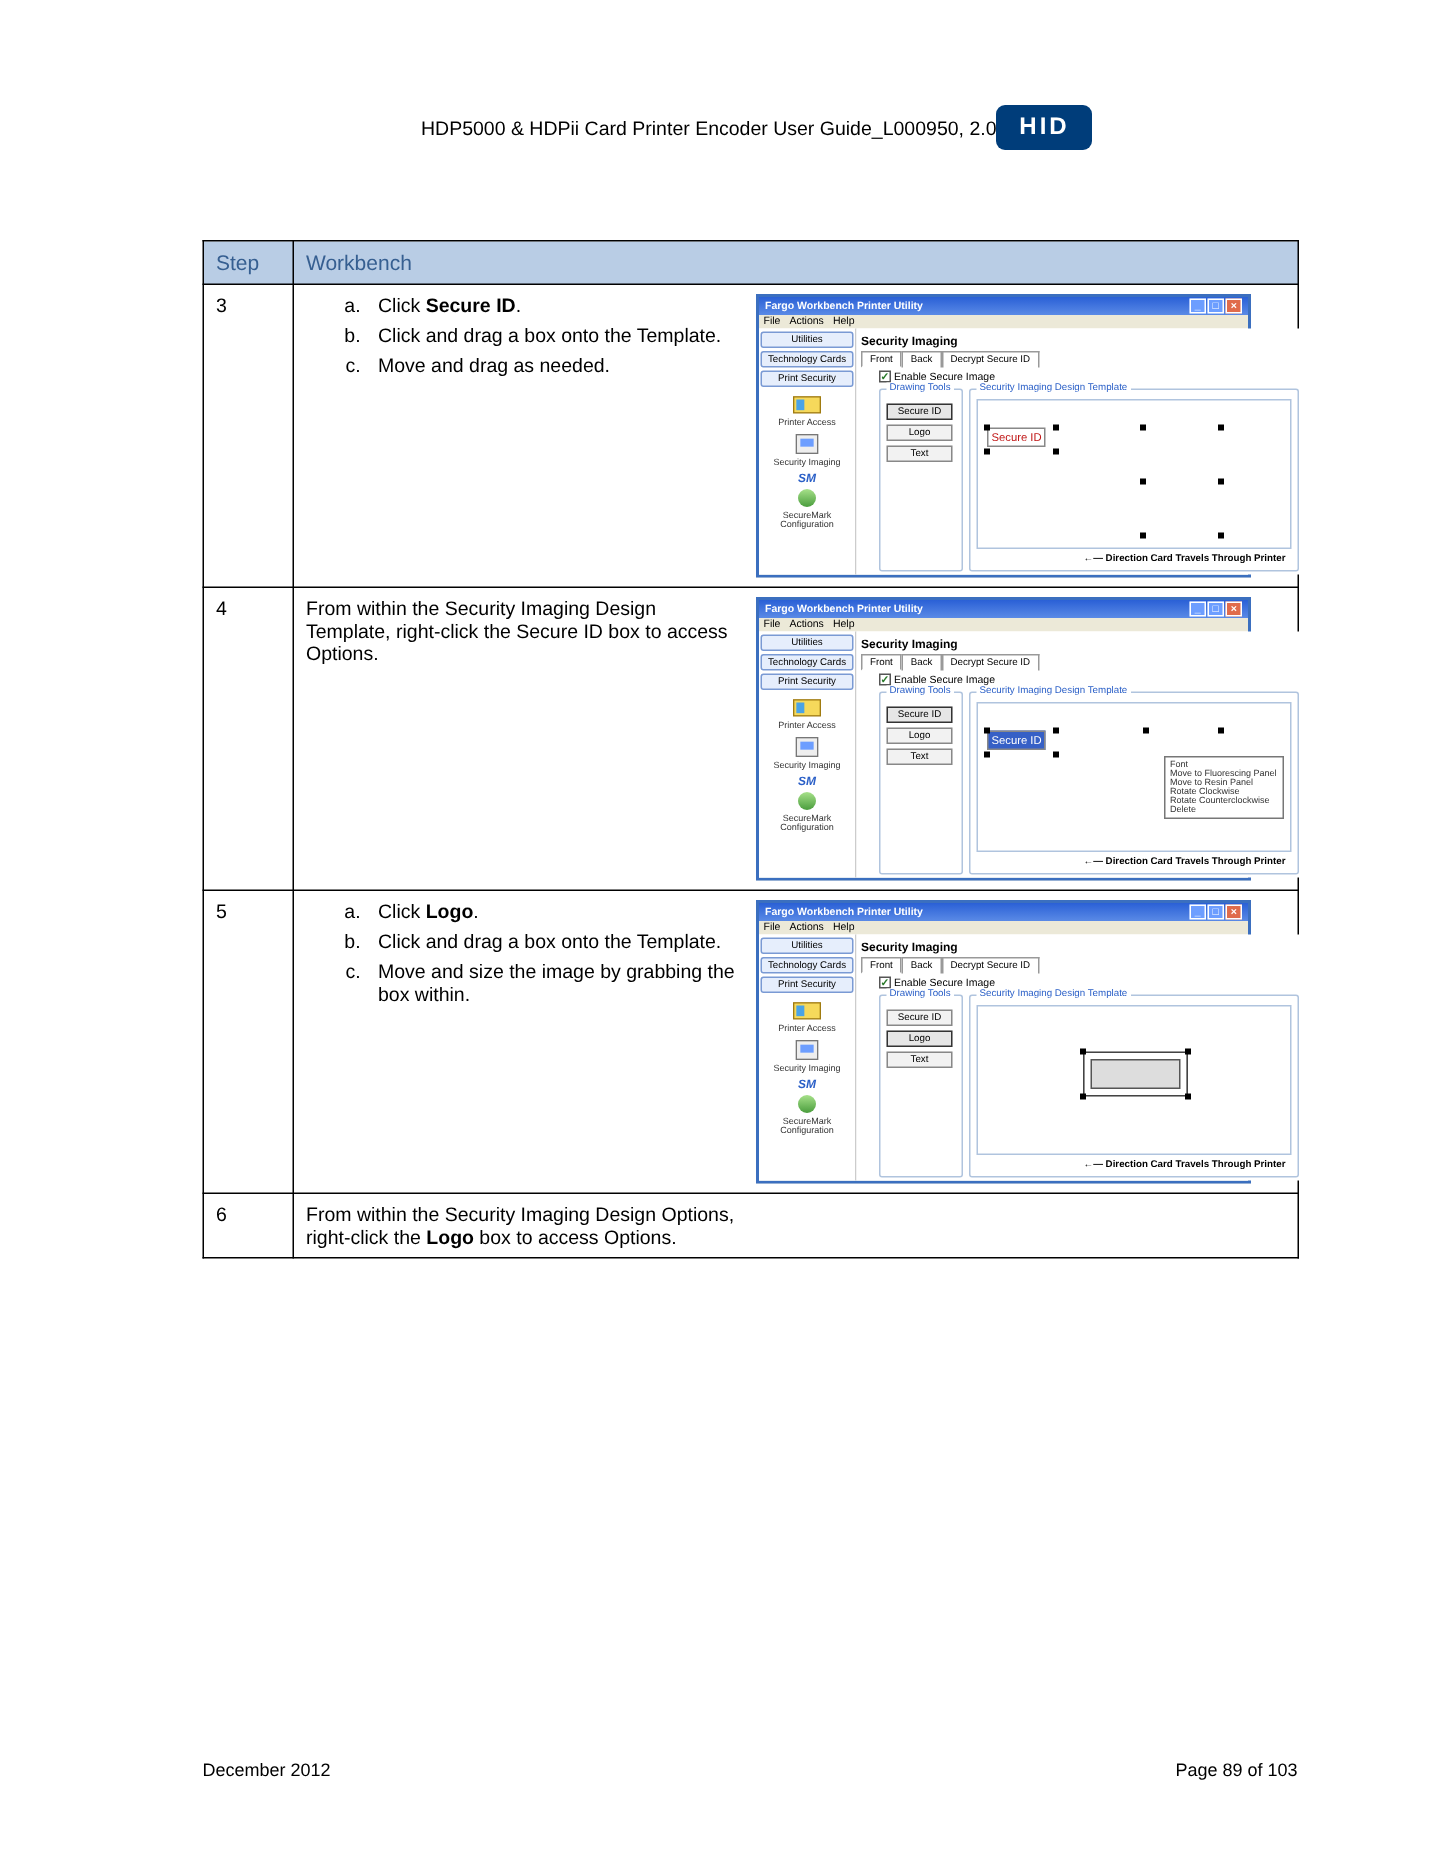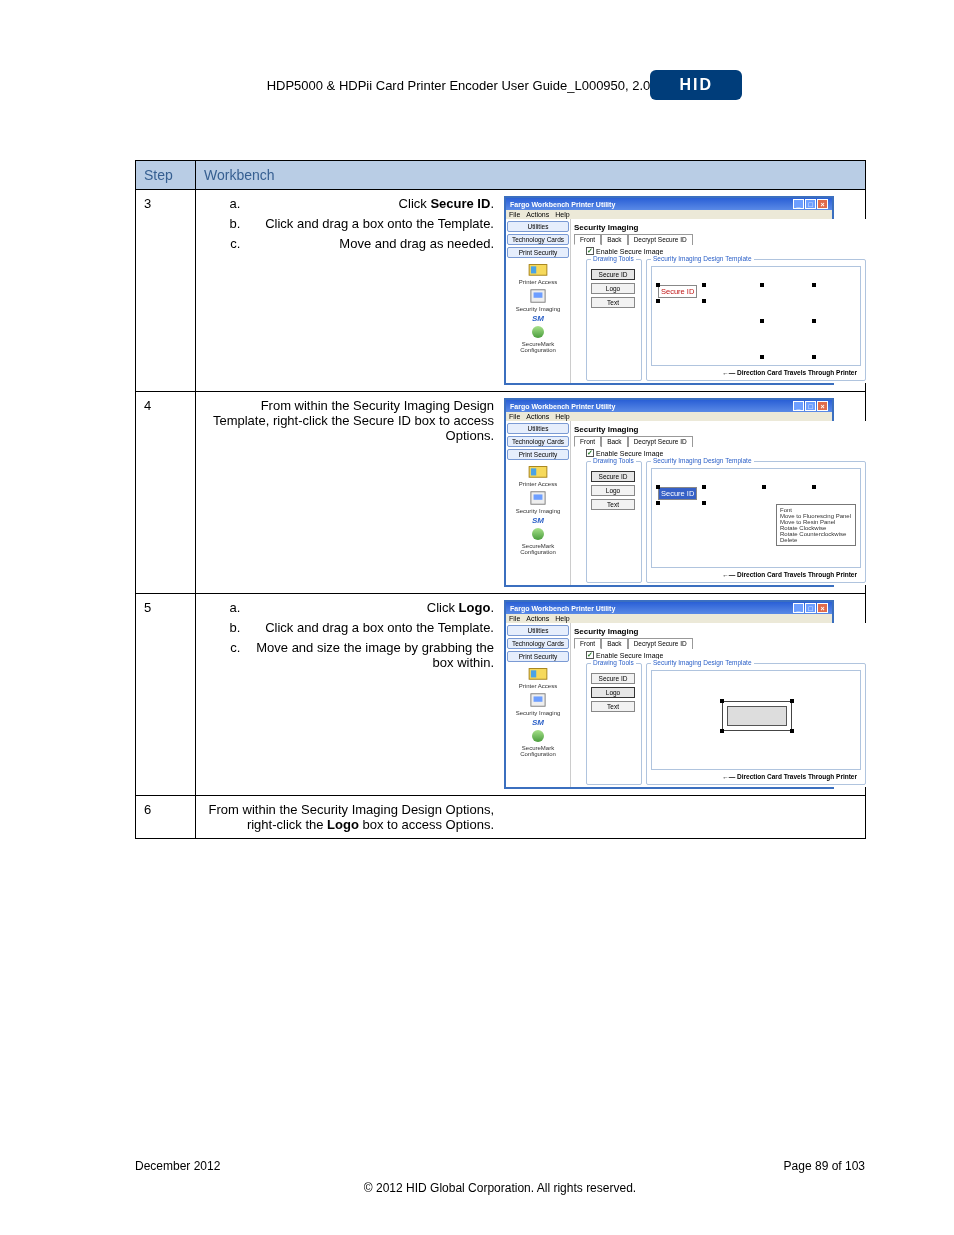--- a/index.html
+++ b/index.html
@@ -23,21 +23,21 @@
     justify-content: center;
     align-items: center;
     margin-bottom: 60px;
     margin-left: 55px;
   }
   .doc-title {
     font-size: 13px;
     color: #000;
   }
   .logo {
-    width: 92px;
+    width: 64px;
     height: 30px;
     background: #003d7a;
     border-radius: 6px;
     color: #fff;
     font-weight: bold;
     font-size: 16px;
     letter-spacing: 2px;
     display: flex;
     align-items: center;
     justify-content: center;
@@ -57,21 +57,21 @@
   }
   table.main th {
     background: #b9cde5;
     color: #365f91;
     font-weight: normal;
     font-size: 14px;
   }
   col.step { width: 60px; }
   col.proc { width: 670px; }
   .proc-cell { display: flex; gap: 10px; }
-  .text-col { flex: 0 0 290px; text-align: right; }
+  .text-col { flex: 0 0 290px; }
   .shot-col { flex: 1; }
   ol.letters {
     list-style-type: lower-alpha;
     margin: 0;
     padding-left: 40px;
   }
   ol.letters li {
     padding-left: 8px;
     margin-bottom: 5px;
   }
@@ -522,15 +522,14 @@
           </td>
         </tr>
       </tbody>
   </table>
 
   <div class="footer">
     <div class="row1">
       <span>December 2012</span>
       <span>Page 89 of 103</span>
     </div>
-    <div>© 2012 HID Global Corporation. All rights reserved.</div>
   </div>
 </div>
 
 </body></html>

